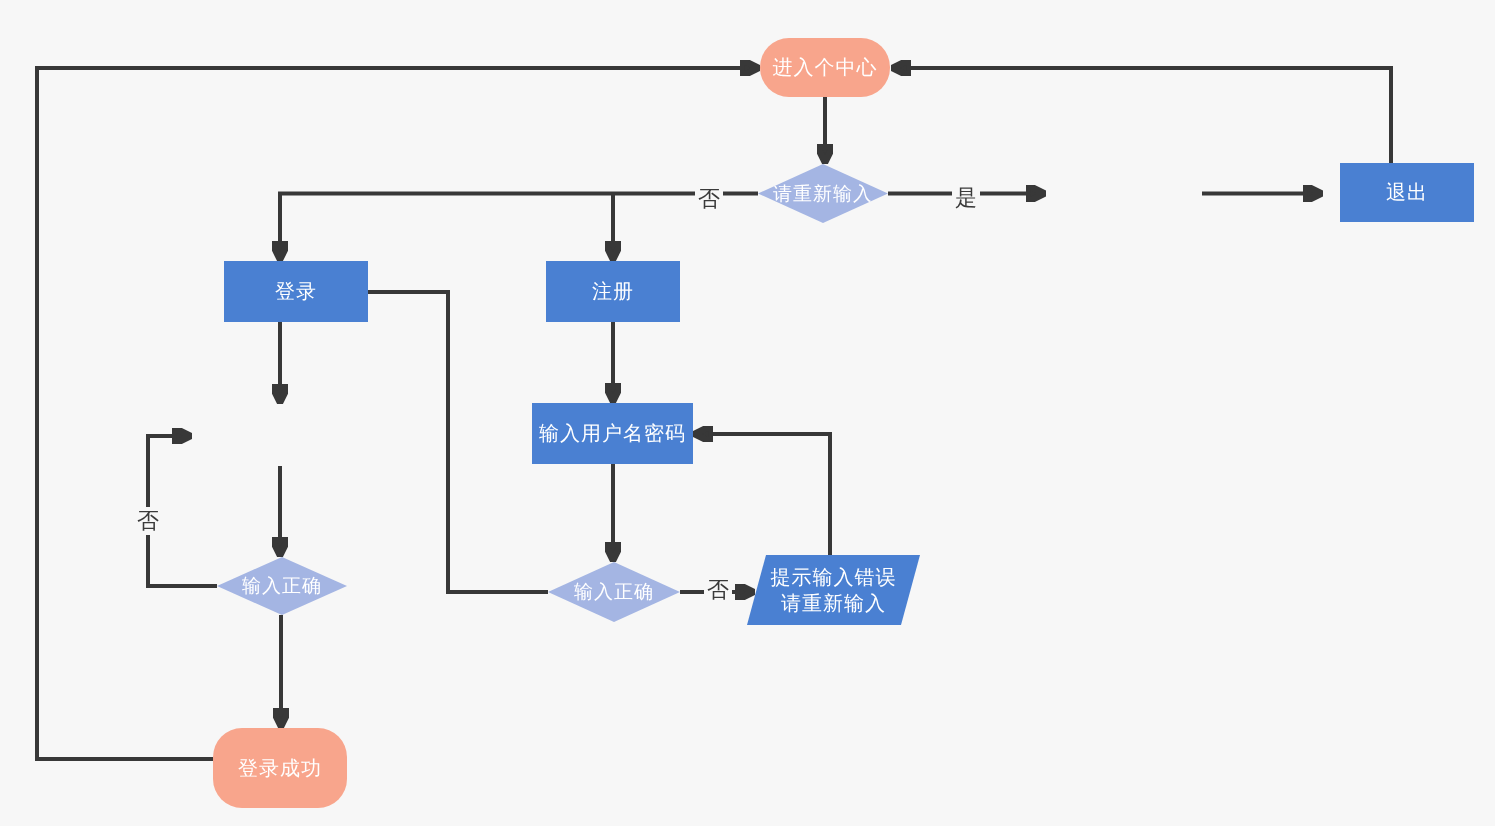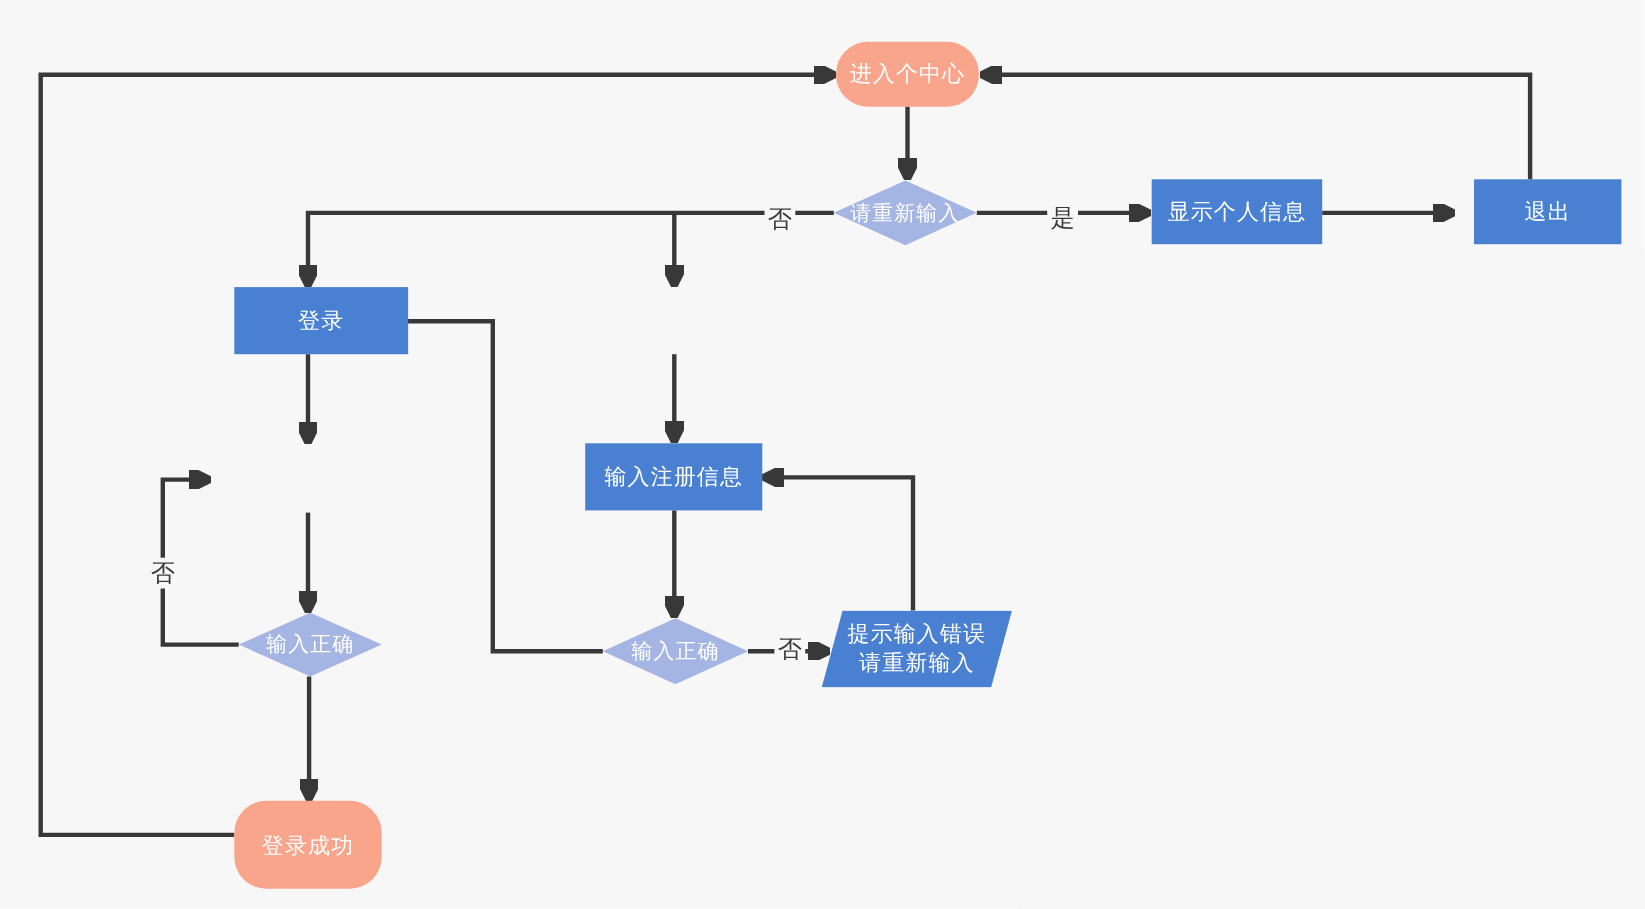--- a/index.html
+++ b/index.html
@@ -66,21 +66,21 @@
     line-height: 26px;
     padding: 1px 3px;
     user-select: none;
   }
 
   
   #n-start              { left: 760px;  top: 38px;  width: 130px; height: 59px; }
   #n-islogged           { left: 758px;  top: 164px; width: 130px; height: 59px; }
   #n-showprofile        { left: 1047px; top: 163px; width: 155px; height: 59px; }
   #n-logout             { left: 1340px; top: 163px; width: 134px; height: 59px; }
-  #n-login              { left: 213px;  top: 261px; width: 158px; height: 61px; text-align: center; }
+  #n-login              { left: 224px;  top: 261px; width: 144px; height: 61px; text-align: center; }
   #n-register           { left: 546px;  top: 261px; width: 134px; height: 61px; }
   #n-inputcred          { left: 192px;  top: 404px; width: 176px; height: 62px; }
   #n-inputreg           { left: 532px;  top: 403px; width: 161px; height: 61px; }
   #n-logincorrect       { left: 217px;  top: 557px; width: 130px; height: 58px; }
   #n-regcorrect         { left: 548px;  top: 562px; width: 132px; height: 60px; }
   #n-errorprompt        { left: 747px;  top: 555px; width: 173px; height: 70px; }
   #n-loginsuccess       { left: 213px;  top: 728px; width: 134px; height: 80px; }
 
   
   #lbl-yes        { left: 966px; top: 198px; }
@@ -118,36 +118,36 @@
   </svg>
 
   <div id="n-start" class="node terminator">
     <span>进入个中心</span>
   </div>
 
   <div id="n-islogged" class="node decision">
     <span>请重新输入</span>
   </div>
 
-  <div id="n-showprofile" class="node process">
-    <span>显示个人信息</span>
-  </div>
 
   <div id="n-logout" class="node process">
     <span>退出</span>
   </div>
 
   <div id="n-login" class="node process">
     <span>登录</span>
   </div>
 
+  <div id="n-register" class="node process">
+    <span>注册</span>
+  </div>
 
 
   <div id="n-inputreg" class="node process">
-    <span>输入注册信息</span>
+    <span>输入用户名密码</span>
   </div>
 
   <div id="n-logincorrect" class="node decision">
     <span>输入正确</span>
   </div>
 
   <div id="n-regcorrect" class="node decision">
     <span>输入正确</span>
   </div>
 

